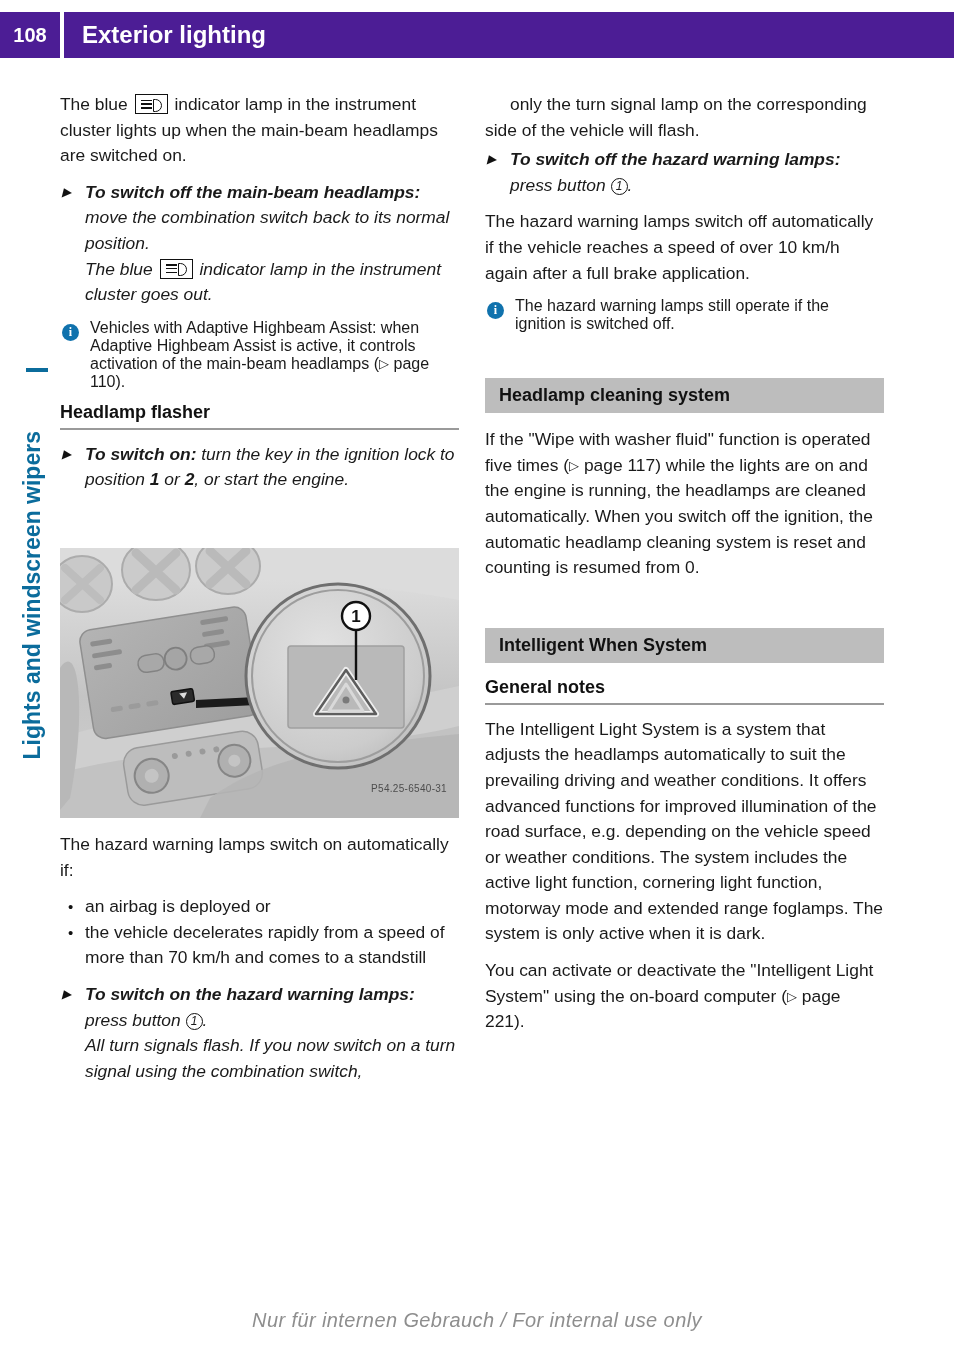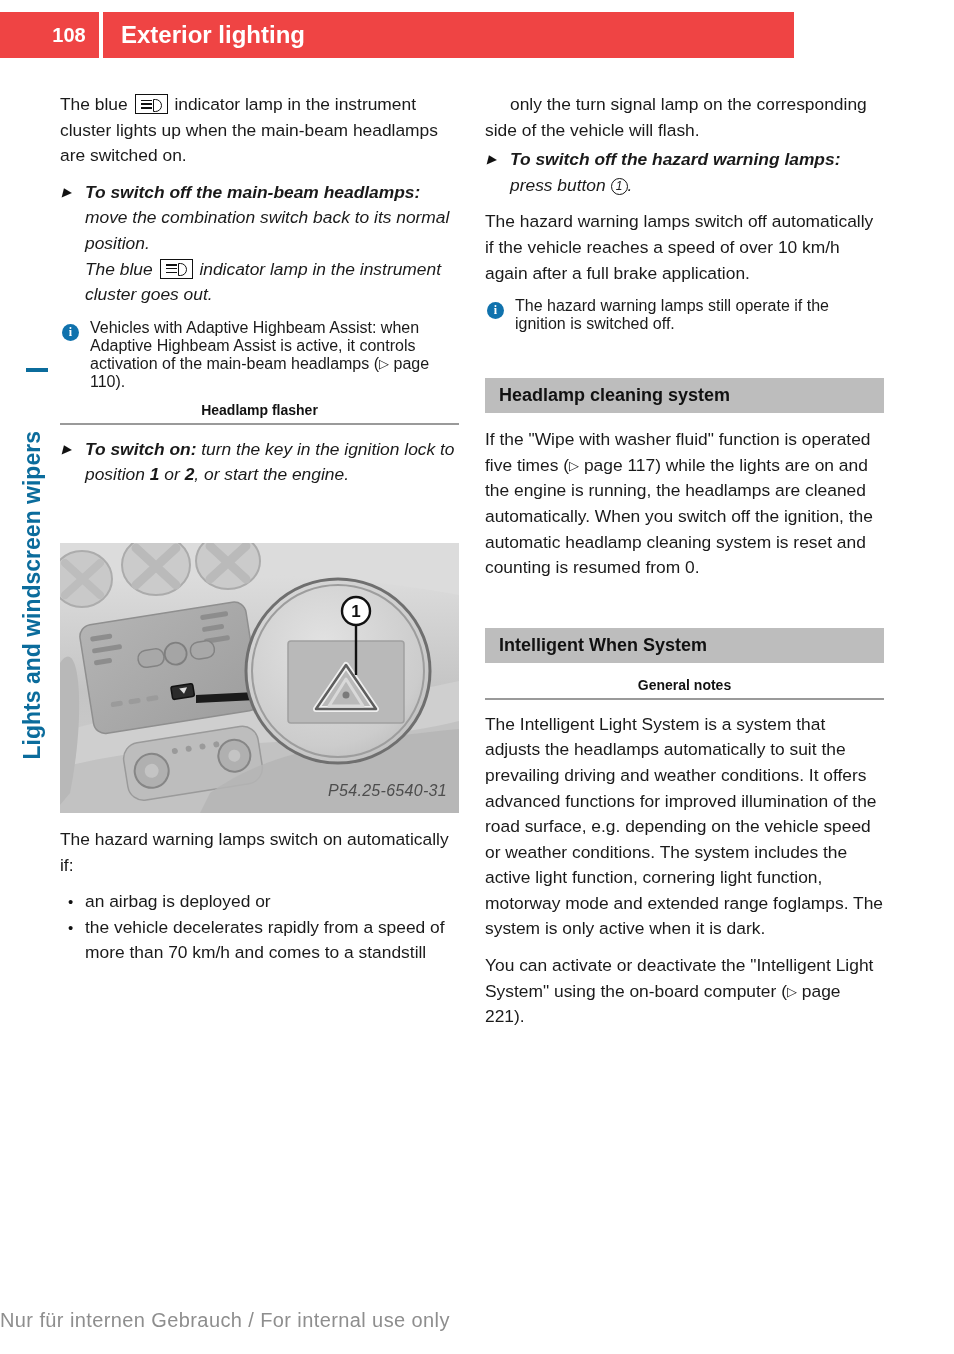--- a/index.html
+++ b/index.html
@@ -11,25 +11,24 @@
     font-family: "Liberation Sans", sans-serif;
     color: #1a1a1a;
     position: relative;
     overflow: hidden;
   }
 
   
   .header-bar {
     position: absolute;
     top: 12px; left: 0;
-    width: 794px; height: 46px;
-    background: #ef4444;
+    width: 954px; height: 46px;
+    background: #4c1d95;
     display: flex;
     align-items: center;
-    padding-left: 39px;
   }
   .page-number {
     width: 60px;
     text-align: center;
     color: #ffffff;
     font-size: 20px;
     font-weight: bold;
     letter-spacing: 0px;
   }
   .header-divider {
@@ -93,27 +92,26 @@
   .section-bar {
     background: #bdbdbd;
     font-size: 18px;
     font-weight: bold;
     color: #111;
     padding: 7px 0 7px 14px;
     margin-bottom: 14px;
   }
   
   .subhead {
-    font-size: 14px;
+    font-size: 18px;
     font-weight: bold;
     color: #111;
     padding-bottom: 5px;
     border-bottom: 2.5px solid #9a9a9a;
     margin-bottom: 12px;
-    text-align: center;
   }
 
   
   .steps { list-style: none; margin: 0 0 11px 0; padding: 0; }
   .steps > li {
     position: relative;
     padding-left: 25px;
     margin-bottom: 0px;
     font-style: italic;
   }
@@ -210,37 +208,38 @@
     width: 399px;
     height: 270px;
     margin-bottom: 14px;
     position: relative;
     overflow: hidden;
     background: #c9c9c9;
   }
   .fig-svg { display:block; width:399px; height:270px; }
   .fig-code {
     position: absolute;
-    right: 12px; bottom: 13px;
-    font-size: 16px;
+    right: 12px; bottom: 24px;
+    font-size: 10px;
     color: #4d4d4d;
     font-family: "Liberation Sans", sans-serif;
     letter-spacing: 0.3px;
-    font-style: italic;
   }
 
   
   .footer {
     position: absolute;
     bottom: 22px;
     left: 0; width: 954px;
+    text-align: center;
     font-size: 20px;
     color: #8e8e8e;
     font-family: "Liberation Sans", sans-serif;
     letter-spacing: 0.4px;
+    font-style: italic;
   }
 </style>
 </head>
 <body>
 
 <div class="header-bar">
   <div class="page-number">108</div>
   <div class="header-divider"></div>
   <div class="chapter-title">Exterior lighting</div>
 </div>
@@ -391,20 +390,30 @@
       <div class="fig-code">P54.25-6540-31</div>
     </div>
 
     <p class="para">The hazard warning lamps switch on automatically if:</p>
 
     <ul class="dots">
       <li>an airbag is deployed or</li>
       <li>the vehicle decelerates rapidly from a speed of more than 70 km/h and comes to a standstill</li>
     </ul>
 
+    <ul class="steps">
+      <li>
+        <b>To switch on the hazard warning lamps:</b>
+        <br>
+        <span>press button</span>
+        <span class="circnum">1</span><span>.</span>
+        <br>
+        <span>All turn signals flash. If you now switch on a turn signal using the combination switch,</span>
+      </li>
+    </ul>
 
   </div>
 
   <div class="col">
 
     <p class="para-tight">
       <span style="padding-left:25px; display:inline-block;"></span><span>only the turn signal lamp on the corresponding side of the vehicle will flash.</span>
     </p>
 
     <ul class="steps">

